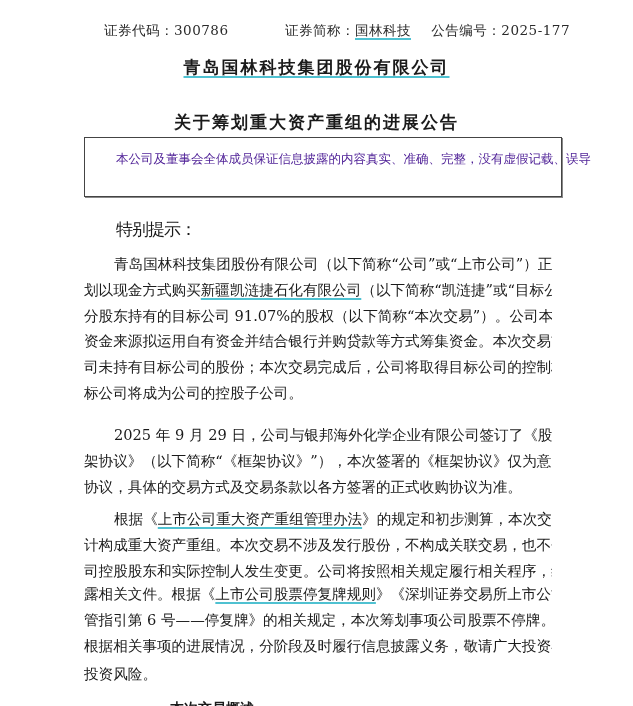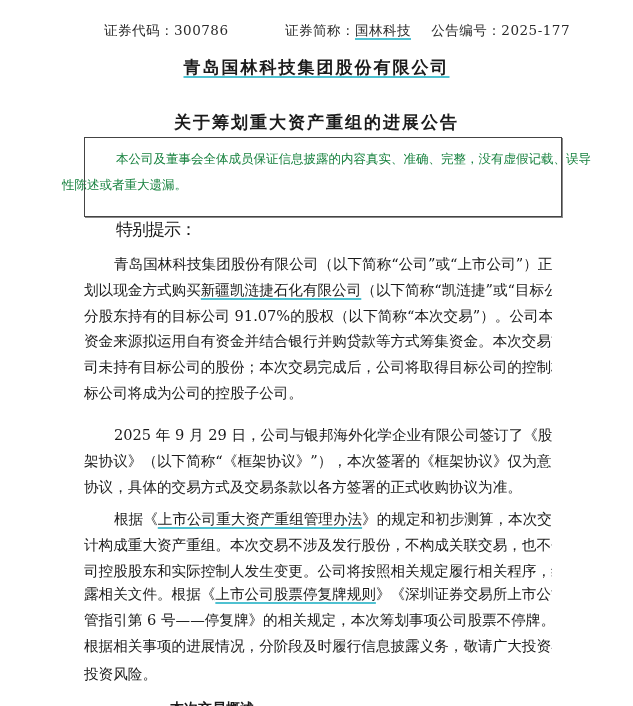--- a/index.html
+++ b/index.html
@@ -61,28 +61,28 @@
       font-weight: bold;
       font-size: 17px;
       letter-spacing: 2px;
       margin-top: 15px;
     }
     .statement-box {
       position: absolute;
       top: 137px;
       left: 84px;
       width: 478px;
-      height: 80px;
+      height: 60px;
       border: 1.5px solid #444;
       box-sizing: border-box;
       box-shadow: 1px 1px 0 #888;
       padding: 8px 4px 0 4px;
       font-size: 12.5px;
       line-height: 26px;
-      color: #15803d;
+      color: #4c1d95;
       text-indent: 27px;
     }
     .section-heading {
       position: absolute;
       top: 218px;
       left: 116px;
       font-family: "DejaVu Sans", "Liberation Sans", sans-serif;
       font-weight: normal;
       font-size: 17px;
       letter-spacing: -1px;
@@ -138,21 +138,20 @@
   <span class="hl-item hl-code"><span>证券代码：</span><span>300786</span></span>
   <span class="hl-item hl-abbr"><span>证券简称：</span><span class="uline">国林科技</span></span>
   <span class="hl-item hl-num"><span>公告编号：</span><span>2025-177</span></span>
 </div>
 
 <div class="title1"><span class="uline">青岛国林科技集团股份有限公司</span></div>
 <div class="title2">关于筹划重大资产重组的进展公告</div>
 
 <div class="statement-box">
   <div style="white-space:nowrap;">本公司及董事会全体成员保证信息披露的内容真实、准确、完整，没有虚假记载、误导</div>
-  <div style="text-indent:-27px;">性陈述或者重大遗漏。</div>
 </div>
 
 <div class="section-heading">特别提示：</div>
 
 <div class="para p1">
   <span class="line indent">青岛国林科技集团股份有限公司（以下简称“公司”或“上市公司”）正在筹</span>
   <span class="line"><span>划以现金方式购买</span><span class="uline">新疆凯涟捷石化有限公司</span><span>（以下简称“凯涟捷”或“目标公司”）部</span></span>
   <span class="line">分股东持有的目标公司 91.07%的股权（以下简称“本次交易”）。公司本次交易</span>
   <span class="line">资金来源拟运用自有资金并结合银行并购贷款等方式筹集资金。本次交易前，公</span>
   <span class="line">司未持有目标公司的股份；本次交易完成后，公司将取得目标公司的控制权，目</span>

